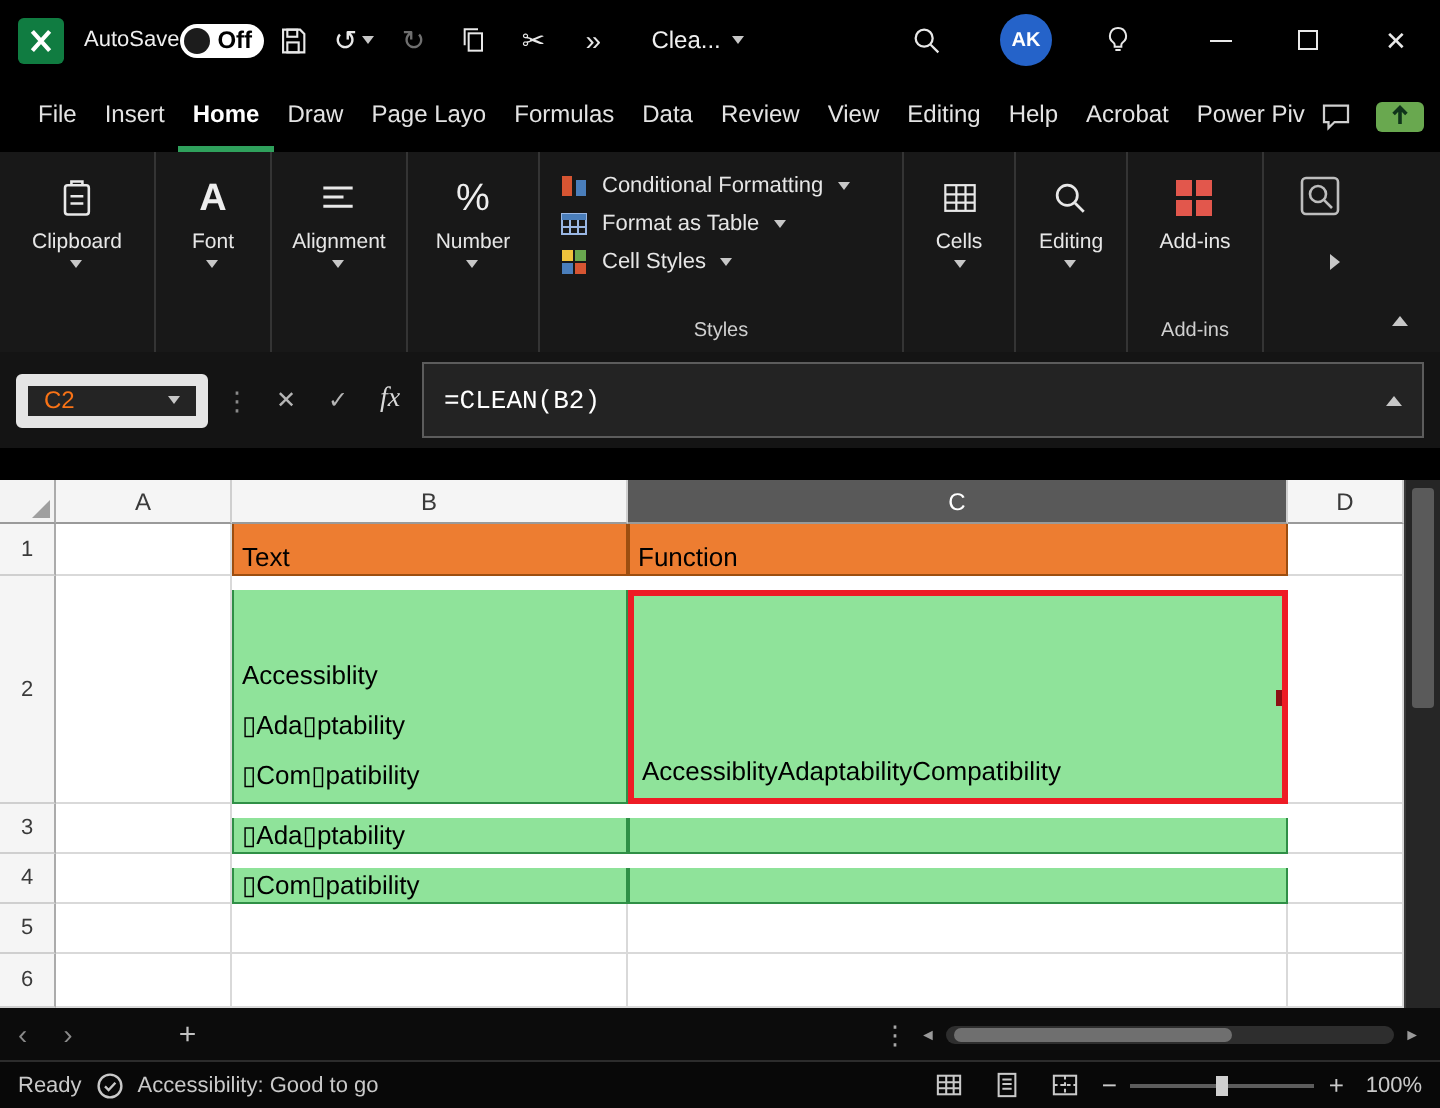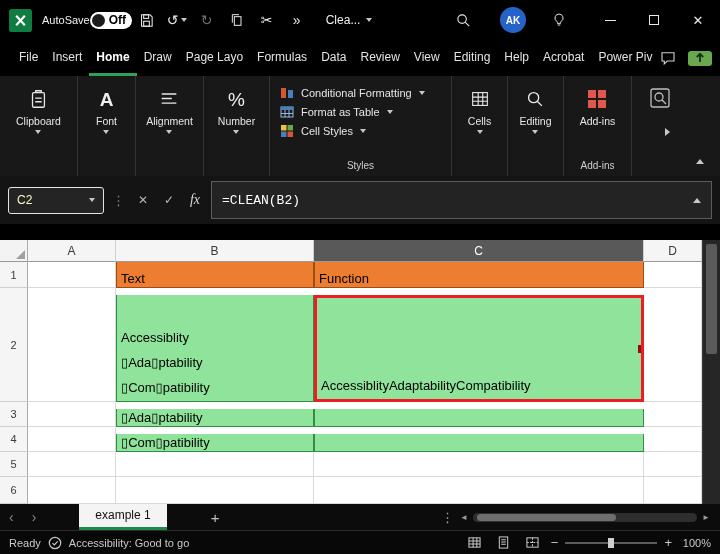--- a/index.html
+++ b/index.html
@@ -42,21 +42,21 @@
   .grp-label { position:absolute; bottom:5px; left:0; right:0; text-align:center; font-size:10px; color:#cfcfcf; }
   .styles-col { display:flex; flex-direction:column; gap:5px; align-self:flex-start; margin:10px 0 0 10px; }
   .styles-item { display:flex; align-items:center; gap:7px; font-size:11px; color:#e6e6e6; cursor:pointer; white-space:nowrap; }
   .ribbon-extra { position:relative; flex:1 1 auto; }
   .analyze-btn { position:absolute; right:46px; top:8px; width:28px; height:28px; display:flex; align-items:center; justify-content:center; cursor:pointer; }
   .more-chev { position:absolute; right:50px; top:46px; cursor:pointer; }
   .collapse-chev { position:absolute; right:16px; bottom:8px; cursor:pointer; }
 
   
   #formulabar { position:absolute; top:176px; left:0; right:0; height:48px; background:#141414; display:flex; align-items:center; padding:0 8px; gap:6px; }
-  .namebox { width:96px; height:27px; background:#242424; border:1px solid #e5e5e5; border-radius:3px; color:#fef9c3; font-size:12px; display:flex; align-items:center; justify-content:space-between; padding:0 8px; cursor:pointer; }
+  .namebox { width:96px; height:27px; background:#242424; border:6px solid #e5e5e5; border-radius:3px; color:#f97316; font-size:12px; display:flex; align-items:center; justify-content:space-between; padding:0 8px; cursor:pointer; }
   .fb-dots { color:#8a8a8a; font-size:13px; padding:0 2px; cursor:pointer; }
   .fb-ic { width:20px; text-align:center; color:#b5b5b5; font-size:12px; cursor:pointer; }
   .fb-fx { font-style:italic; font-family:"Liberation Serif", serif; font-size:14px; color:#d9d9d9; }
   .formula-input { flex:1; height:38px; background:#232323; border:1px solid #5c5c5c; color:#fff; font-size:13px; font-family:"Liberation Mono", monospace; display:flex; align-items:center; padding:0 10px; }
   .formula-input .chv-u { margin-left:auto; }
 
   
   #grid { position:absolute; top:240px; left:0; width:702px; height:264px; background:#fff; color:#000; font-size:13px; }
   .grow { display:flex; }
   .w-a { width:88px; } .w-b { width:198px; } .w-c { width:330px; } .w-d { width:58px; }
@@ -410,21 +410,20 @@
   </div>
 </div>
 
 <div id="vscroll">
   <div class="vthumb"></div>
 </div>
 
 <div id="tabbar">
   <span class="tab-nav">‹</span>
   <span class="tab-nav">›</span>
-  <span class="sheet-tab">example 1</span>
   <span class="add-sheet">+</span>
   <span class="tab-dots">⋮</span>
   <div class="hscroll">
     <span class="hs-arrow">◄</span>
     <div class="hs-track">
       <div class="hs-thumb"></div>
     </div>
     <span class="hs-arrow">►</span>
   </div>
 </div>

